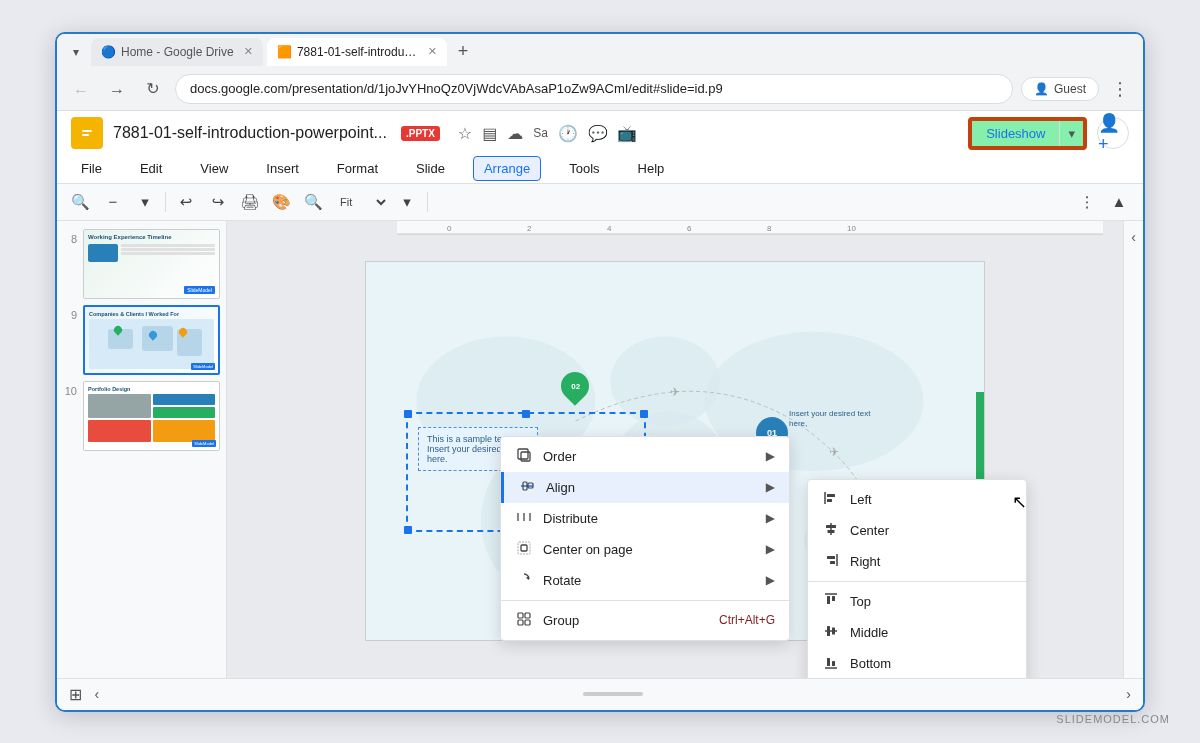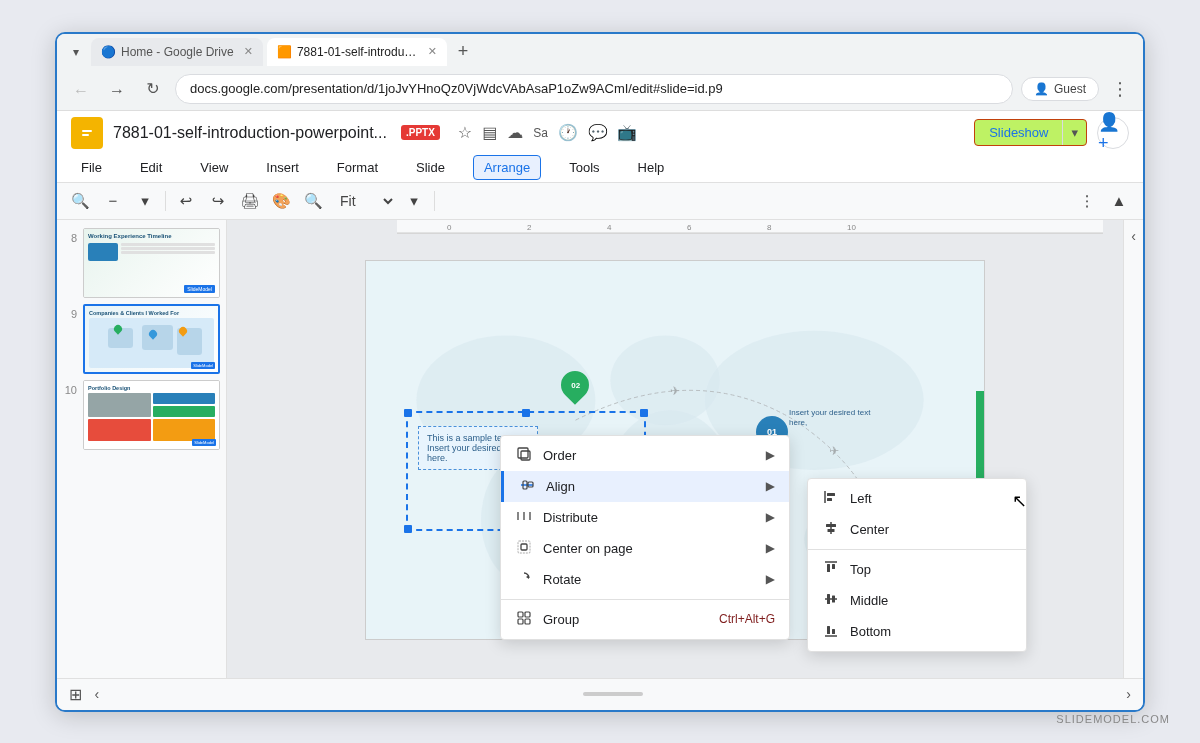--- a/index.html
+++ b/index.html
@@ -121,22 +121,22 @@
       margin-left: 4px;
     }
     .slides-title-icons {
       display: flex; align-items: center; gap: 10px;
       margin-left: 8px; color: #555;
     }
     .slides-title-icons span { font-size: 16px; cursor: pointer; }
     .slides-title-spacer { flex: 1; }
     .slideshow-btn {
       display: flex; align-items: center;
-      background: #bef264;
-      border: 1px solid #c2410c;
+      background: #86efac;
+      border: 4px solid #c2410c;
       border-radius: 4px;
       font-size: 13px; color: #1a73e8; font-weight: 500;
       cursor: pointer; overflow: hidden;
     }
     .slideshow-btn .main { padding: 5px 14px; }
     .slideshow-btn .caret { padding: 5px 8px; border-left: 1px solid #dadce0; color: #555; }
     .add-people-btn {
       width: 32px; height: 32px; border-radius: 50%;
       display: flex; align-items: center; justify-content: center;
       cursor: pointer; color: #1a73e8; font-size: 18px;
@@ -168,21 +168,21 @@
       min-height: 36px;
     }
     .toolbar-btn {
       width: 28px; height: 28px;
       display: flex; align-items: center; justify-content: center;
       border-radius: 4px; cursor: pointer; color: #444; font-size: 15px;
     }
     .toolbar-sep { width: 1px; height: 20px; background: #ddd; margin: 0 2px; }
     .zoom-select {
       border: none; background: transparent;
-      font-size: 14px; color: #444;
+      font-size: 11px; color: #444;
       padding: 2px 4px; cursor: pointer;
     }
 
     
     .slides-main {
       display: flex;
       flex: 1;
       overflow: hidden;
       position: relative;
     }
@@ -691,20 +691,30 @@
         <span class="item-icon">
           <svg width="14" height="14" viewBox="0 0 14 14">
               <line x1="7" y1="1" x2="7" y2="13" stroke="#444" stroke-width="1.5"></line>
               <rect x="2" y="3" width="10" height="3" rx="0.5" fill="#444"></rect>
               <rect x="3.5" y="8" width="7" height="3" rx="0.5" fill="#444"></rect>
             </svg>
         </span>
         <span class="item-label">Center</span>
       </div>
 
+      <div class="menu-section-item">
+        <span class="item-icon">
+          <svg width="14" height="14" viewBox="0 0 14 14">
+              <line x1="13" y1="1" x2="13" y2="13" stroke="#444" stroke-width="1.5"></line>
+              <rect x="3" y="3" width="8" height="3" rx="0.5" fill="#444"></rect>
+              <rect x="6" y="8" width="5" height="3" rx="0.5" fill="#444"></rect>
+            </svg>
+        </span>
+        <span class="item-label">Right</span>
+      </div>
 
       <div class="menu-sep"></div>
 
       <div class="menu-section-item">
         <span class="item-icon">
           <svg width="14" height="14" viewBox="0 0 14 14">
               <line x1="1" y1="1" x2="13" y2="1" stroke="#444" stroke-width="1.5"></line>
               <rect x="3" y="3" width="3" height="8" rx="0.5" fill="#444"></rect>
               <rect x="8" y="3" width="3" height="5" rx="0.5" fill="#444"></rect>
             </svg>

